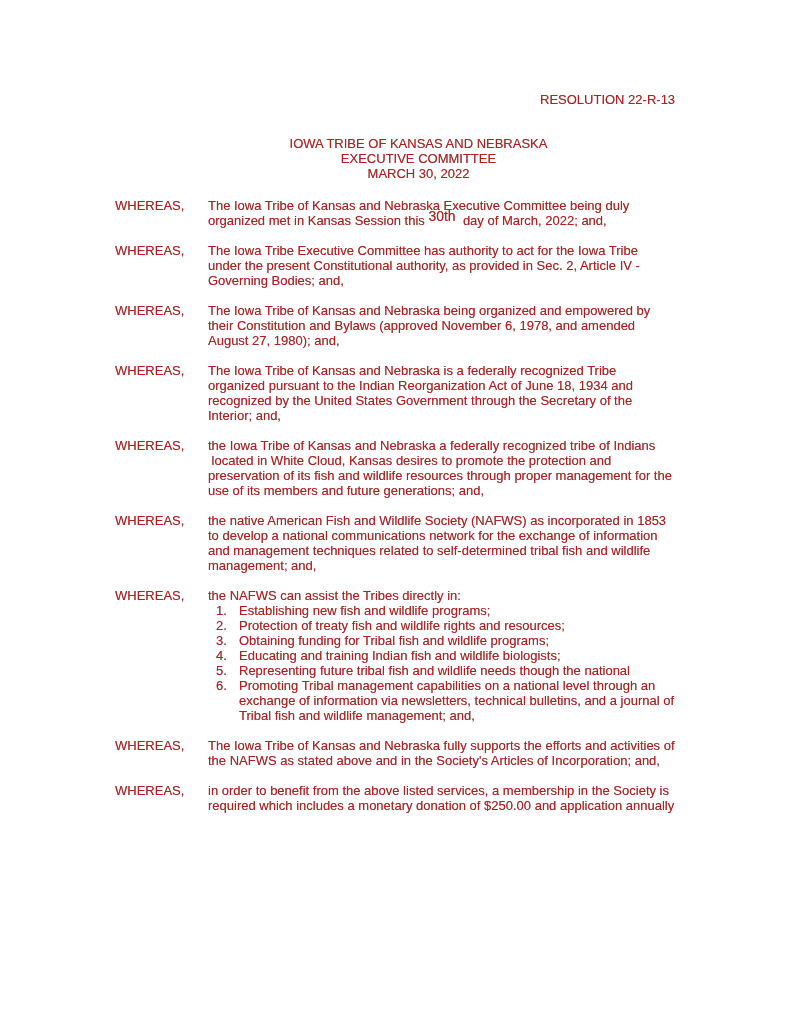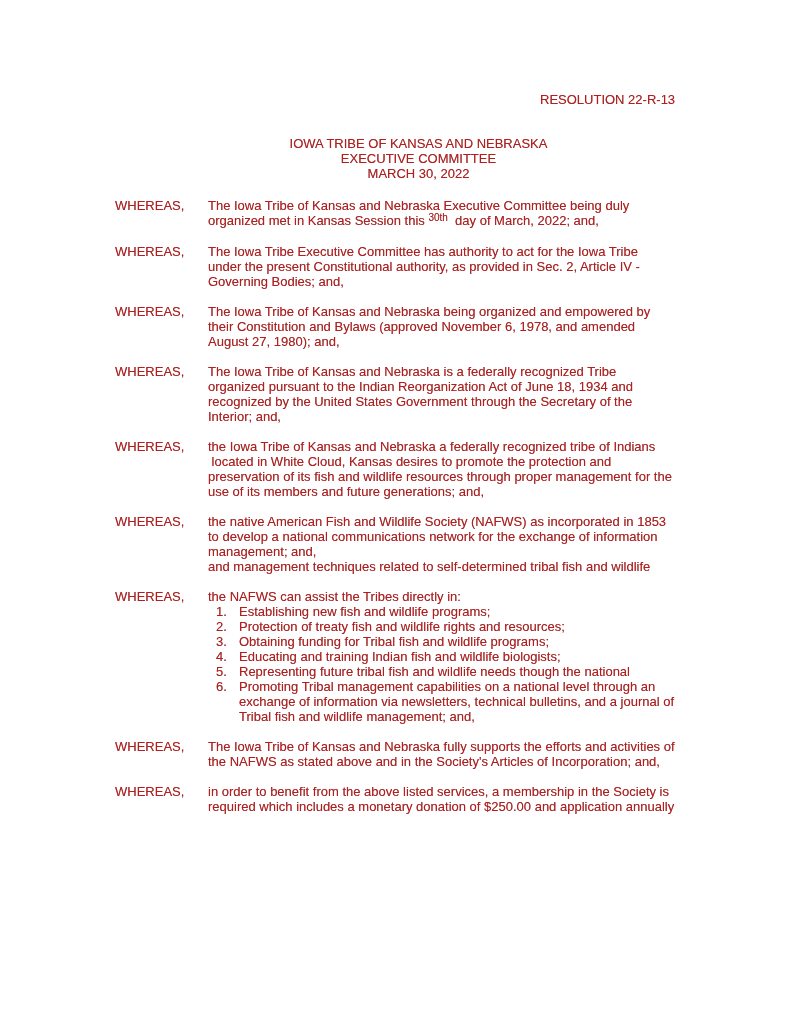--- a/index.html
+++ b/index.html
@@ -53,21 +53,21 @@
   }
   .list-item { display: flex; }
   .li-num {
     margin-left: 8px;
     width: 23px;
     flex-shrink: 0;
     line-height: 15px;
   }
   .li-text { min-width: 0; }
   .sup {
-    font-size: 10px;
+    font-size: 14px;
     position: relative;
     top: -4px;
   }
 </style>
 </head>
 <body>
 
 <div class="page">
 
   <div class="res-number">RESOLUTION 22-R-13</div>
@@ -118,22 +118,22 @@
           <div class="line"> located in White Cloud, Kansas desires to promote the protection and</div>
           <div class="line">preservation of its fish and wildlife resources through proper management for the</div>
           <div class="line">use of its members and future generations; and,</div>
         </div>
       </div>
       <div class="clause">
         <div class="clause-label">WHEREAS,</div>
         <div class="clause-body">
           <div class="line">the native American Fish and Wildlife Society (NAFWS) as incorporated in 1853</div>
           <div class="line">to develop a national communications network for the exchange of information</div>
+          <div class="line">and management techniques related to self-determined tribal fish and wildlife</div>
           <div class="line">management; and,</div>
-          <div class="line">and management techniques related to self-determined tribal fish and wildlife</div>
         </div>
       </div>
       <div class="clause">
         <div class="clause-label">WHEREAS,</div>
         <div class="clause-body">
           <div class="line">the NAFWS can assist the Tribes directly in:</div>
           <div class="list-item">
             <div class="li-num">1.</div>
             <div class="li-text">
               <div class="line">Establishing new fish and wildlife programs;</div>

